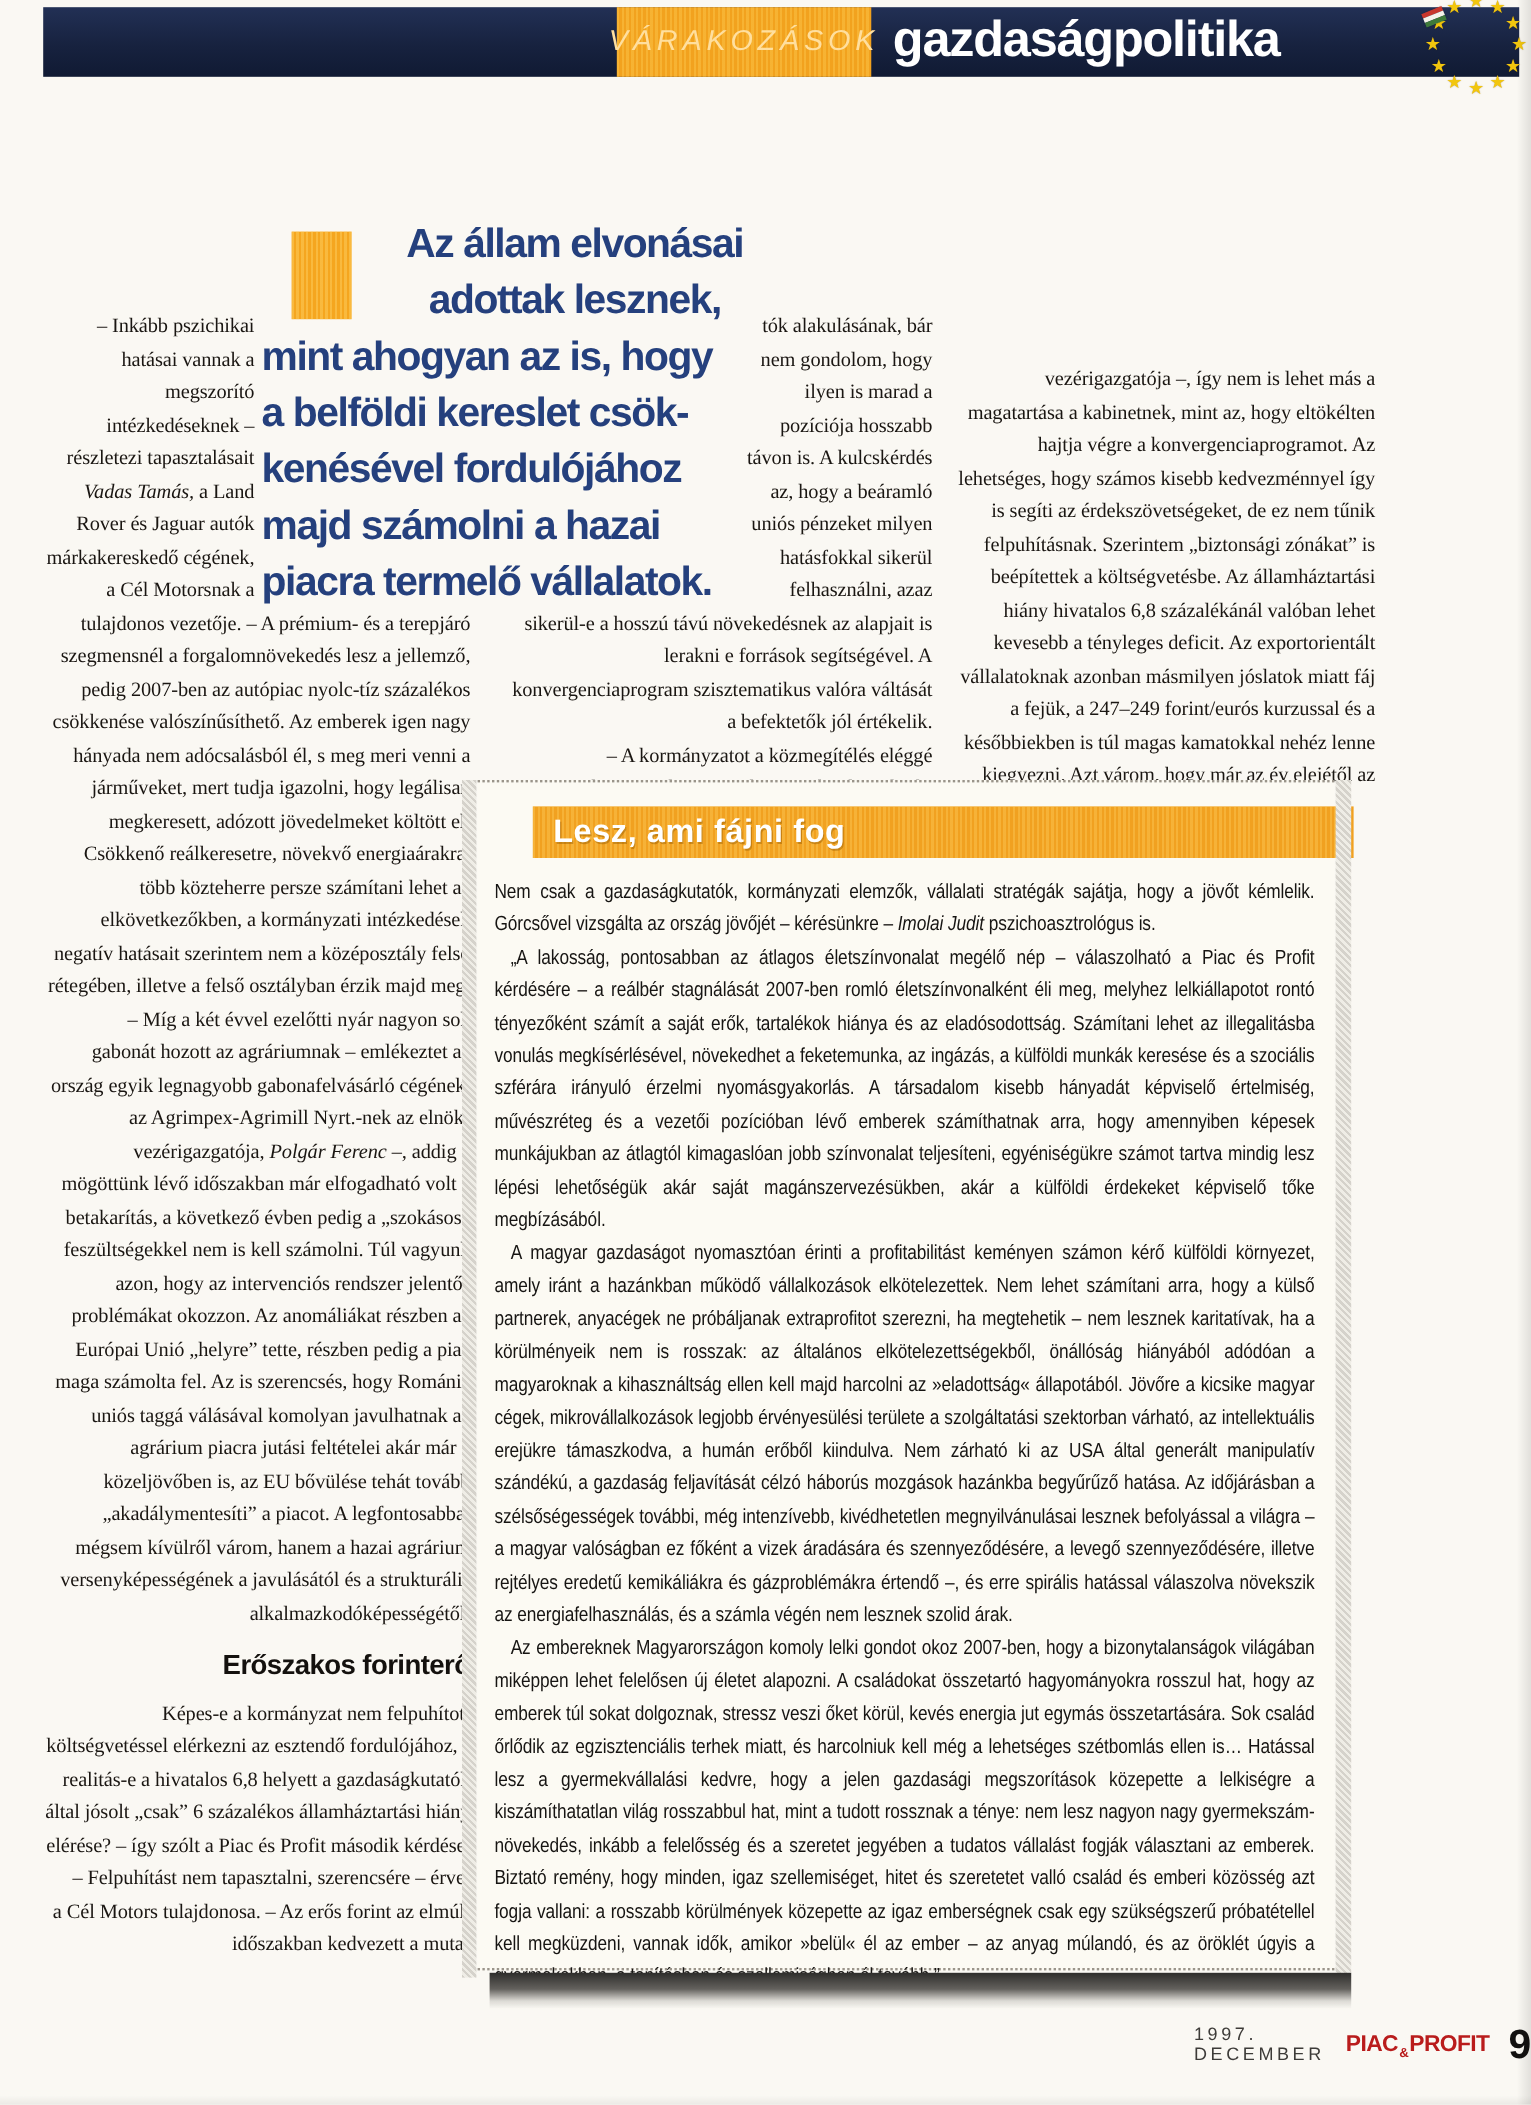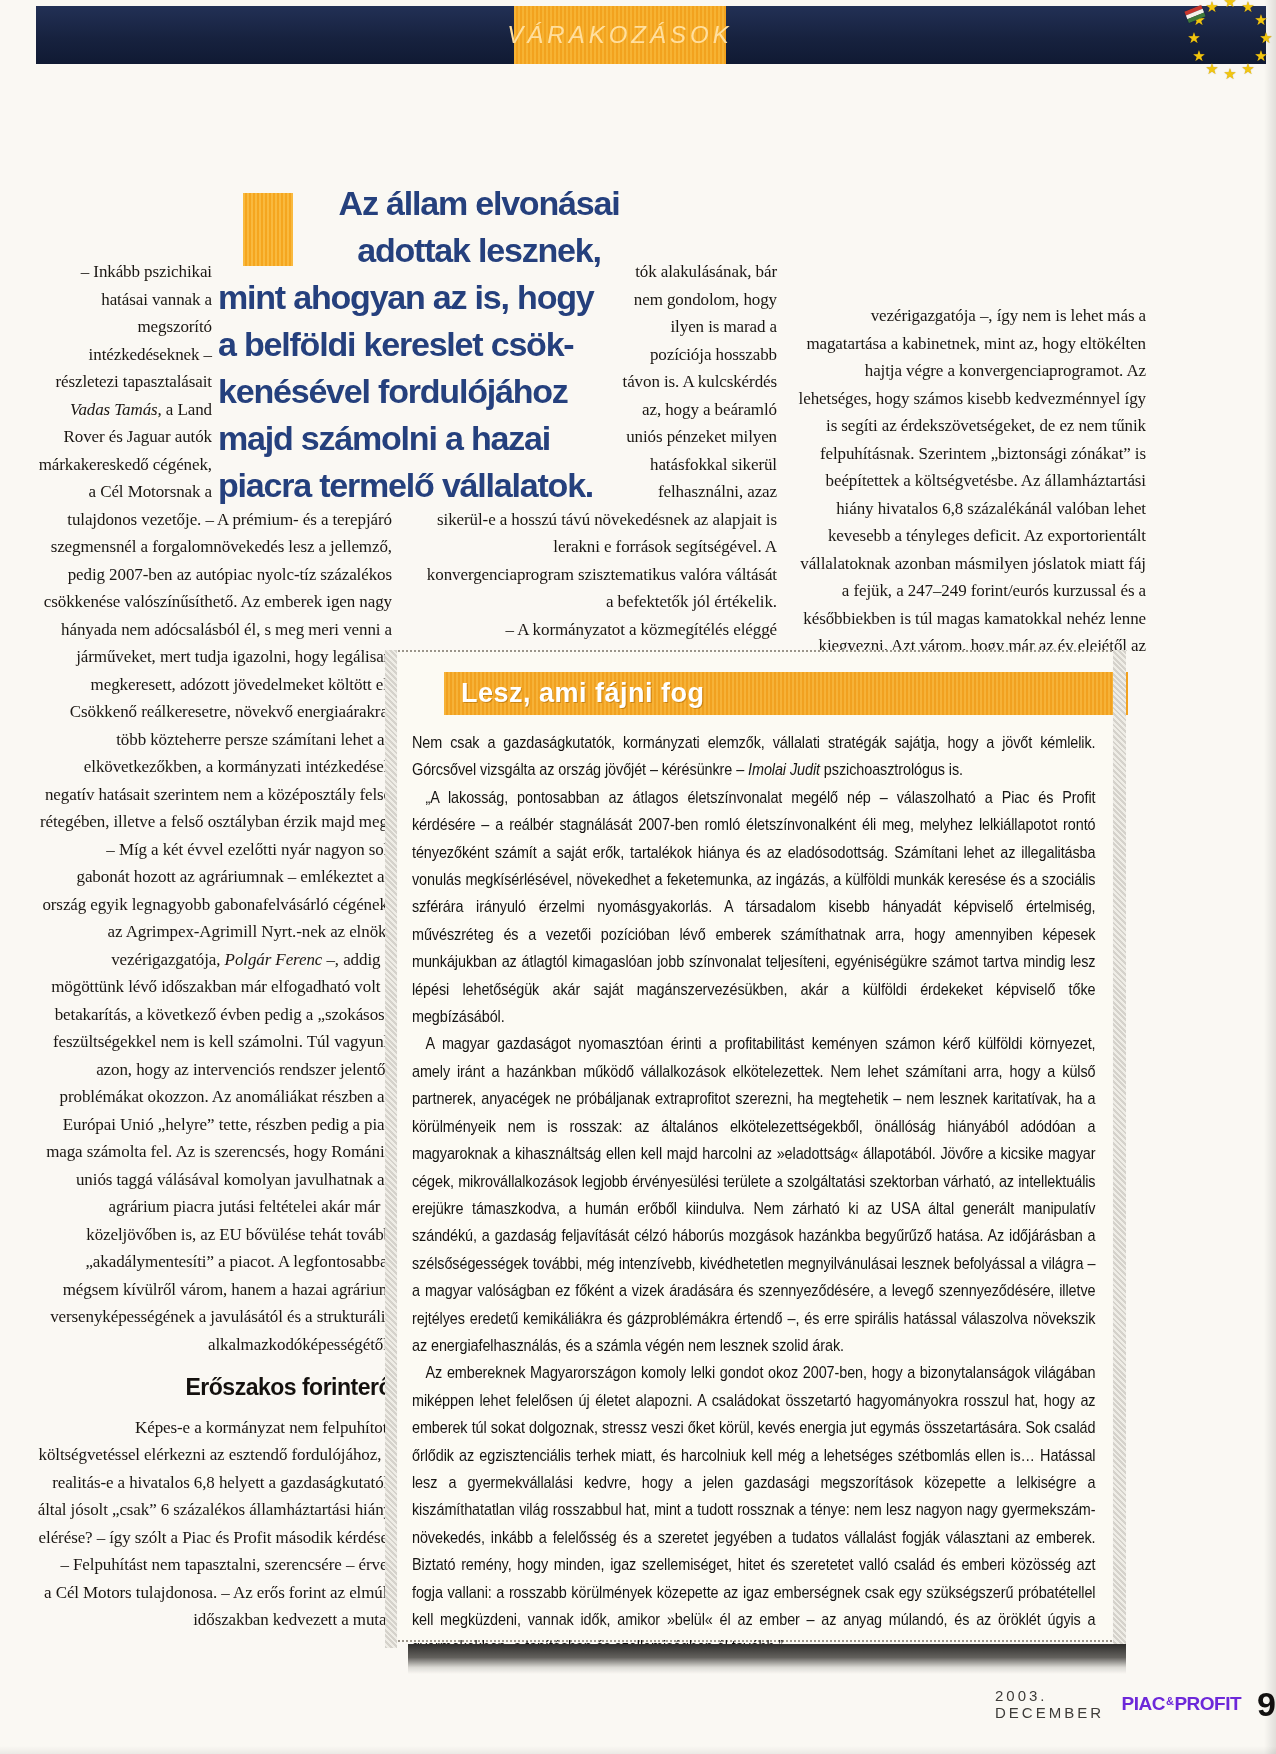--- a/index.html
+++ b/index.html
@@ -81,36 +81,37 @@
   .box-shadow-band{position:absolute;left:408px;top:1644px;width:718px;height:30px;
     background:linear-gradient(180deg,#2e2d2b 0%,#63615d 45%,rgba(150,148,142,0.30) 78%,rgba(0,0,0,0) 100%);
     filter:blur(0.6px);}
 
   
   .footer{position:absolute;top:1686px;left:995px;height:36px;
     display:flex;align-items:center;gap:16px;}
   .footer-date{font-family:"Liberation Sans",sans-serif;font-size:15px;
     letter-spacing:3px;color:#3d3b38;}
   .logo{font-family:"Liberation Sans",sans-serif;font-weight:bold;font-size:19px;
-    letter-spacing:-0.5px;color:#6d28d9;display:flex;align-items:flex-start;}
+    letter-spacing:-0.5px;color:#b91c1c;display:flex;align-items:flex-end;}
   .logo .amp{font-size:11px;margin:0 1px;transform:translateY(2px);}
   .page-num{font-family:"Liberation Sans",sans-serif;font-weight:bold;
     font-size:34px;color:#121110;line-height:34px;}
 
   i{font-style:italic;}
 </style>
 </head>
 <body>
 
 <div class="page">
 
   <div class="topbar"></div>
   <div class="kicker-box">
     <span class="kicker-text">VÁRAKOZÁSOK</span>
   </div>
+  <div class="section-title">gazdaságpolitika</div>
 
   <div class="eu-stars">
     <span class="eu-star" style="left:1222px;top:-6px">★</span>
     <span class="eu-star" style="left:1240px;top:-1px">★</span>
     <span class="eu-star" style="left:1253px;top:12px">★</span>
     <span class="eu-star" style="left:1258px;top:30px">★</span>
     <span class="eu-star" style="left:1253px;top:48px">★</span>
     <span class="eu-star" style="left:1240px;top:61px">★</span>
     <span class="eu-star" style="left:1222px;top:66px">★</span>
     <span class="eu-star" style="left:1204px;top:61px">★</span>
@@ -160,21 +161,21 @@
     <div class="sidebar-body">
       <p><span>Nem csak a gazdaságkutatók, kormányzati elemzők, vállalati stratégák sajátja, hogy a jövőt kémlelik. Górcsővel vizsgálta az ország jövőjét – kérésünkre – </span><i>Imolai Judit</i><span> pszichoasztrológus is.</span></p>
       <p class="ind">„A lakosság, pontosabban az átlagos életszínvonalat megélő nép – válaszolható a Piac és Profit kérdésére – a reálbér stagnálását 2007-ben romló életszínvonalként éli meg, melyhez lelkiállapotot rontó tényezőként számít a saját erők, tartalékok hiánya és az eladósodottság. Számítani lehet az illegalitásba vonulás megkísérlésével, növekedhet a feketemunka, az ingázás, a külföldi munkák keresése és a szociális szférára irányuló érzelmi nyomásgyakorlás. A társadalom kisebb hányadát képviselő értelmiség, művészréteg és a vezetői pozícióban lévő emberek számíthatnak arra, hogy amennyiben képesek munkájukban az átlagtól kimagaslóan jobb színvonalat teljesíteni, egyéniségükre számot tartva mindig lesz lépési lehetőségük akár saját magánszervezésükben, akár a külföldi érdekeket képviselő tőke megbízásából.</p>
       <p class="ind">A magyar gazdaságot nyomasztóan érinti a profitabilitást keményen számon kérő külföldi környezet, amely iránt a hazánkban működő vállalkozások elkötelezettek. Nem lehet számítani arra, hogy a külső partnerek, anyacégek ne próbáljanak extraprofitot szerezni, ha megtehetik – nem lesznek karitatívak, ha a körülményeik nem is rosszak: az általános elkötelezettségekből, önállóság hiányából adódóan a magyaroknak a kihasználtság ellen kell majd harcolni az »eladottság« állapotából. Jövőre a kicsike magyar cégek, mikrovállalkozások legjobb érvényesülési területe a szolgáltatási szektorban várható, az intellektuális erejükre támaszkodva, a humán erőből kiindulva. Nem zárható ki az USA által generált manipulatív szándékú, a gazdaság feljavítását célzó háborús mozgások hazánkba begyűrűző hatása. Az időjárásban a szélsőségességek további, még intenzívebb, kivédhetetlen megnyilvánulásai lesznek befolyással a világra – a magyar valóságban ez főként a vizek áradására és szennyeződésére, a levegő szennyeződésére, illetve rejtélyes eredetű kemikáliákra és gázproblémákra értendő –, és erre spirális hatással válaszolva növekszik az energiafelhasználás, és a számla végén nem lesznek szolid árak.</p>
       <p class="ind">Az embereknek Magyarországon komoly lelki gondot okoz 2007-ben, hogy a bizonytalanságok világában miképpen lehet felelősen új életet alapozni. A családokat összetartó hagyományokra rosszul hat, hogy az emberek túl sokat dolgoznak, stressz veszi őket körül, kevés energia jut egymás összetartására. Sok család őrlődik az egzisztenciális terhek miatt, és harcolniuk kell még a lehetséges szétbomlás ellen is… Hatással lesz a gyermekvállalási kedvre, hogy a jelen gazdasági megszorítások közepette a lelkiségre a kiszámíthatatlan világ rosszabbul hat, mint a tudott rossznak a ténye: nem lesz nagyon nagy gyermekszám-növekedés, inkább a felelősség és a szeretet jegyében a tudatos vállalást fogják választani az emberek. Biztató remény, hogy minden, igaz szellemiséget, hitet és szeretetet valló család és emberi közösség azt fogja vallani: a rosszabb körülmények közepette az igaz emberségnek csak egy szükségszerű próbatétellel kell megküzdeni, vannak idők, amikor »belül« él az ember – az anyag múlandó, és az öröklét úgyis a gyermekekben, a tanításban és szellemiségben él tovább.”</p>
     </div>
   </div>
   <div class="box-shadow-band"></div>
 
   <div class="footer">
-    <span class="footer-date">2003. DECEMBER</span>
+    <span class="footer-date">1997. DECEMBER</span>
     <span class="logo">
         <span>PIAC</span>
         <span class="amp">&amp;</span>
         <span>PROFIT</span>
       </span>
     <span class="page-num">9</span>
   </div>
 
   <div class="scan-edge-r"></div>
   <div class="scan-edge-b"></div>

